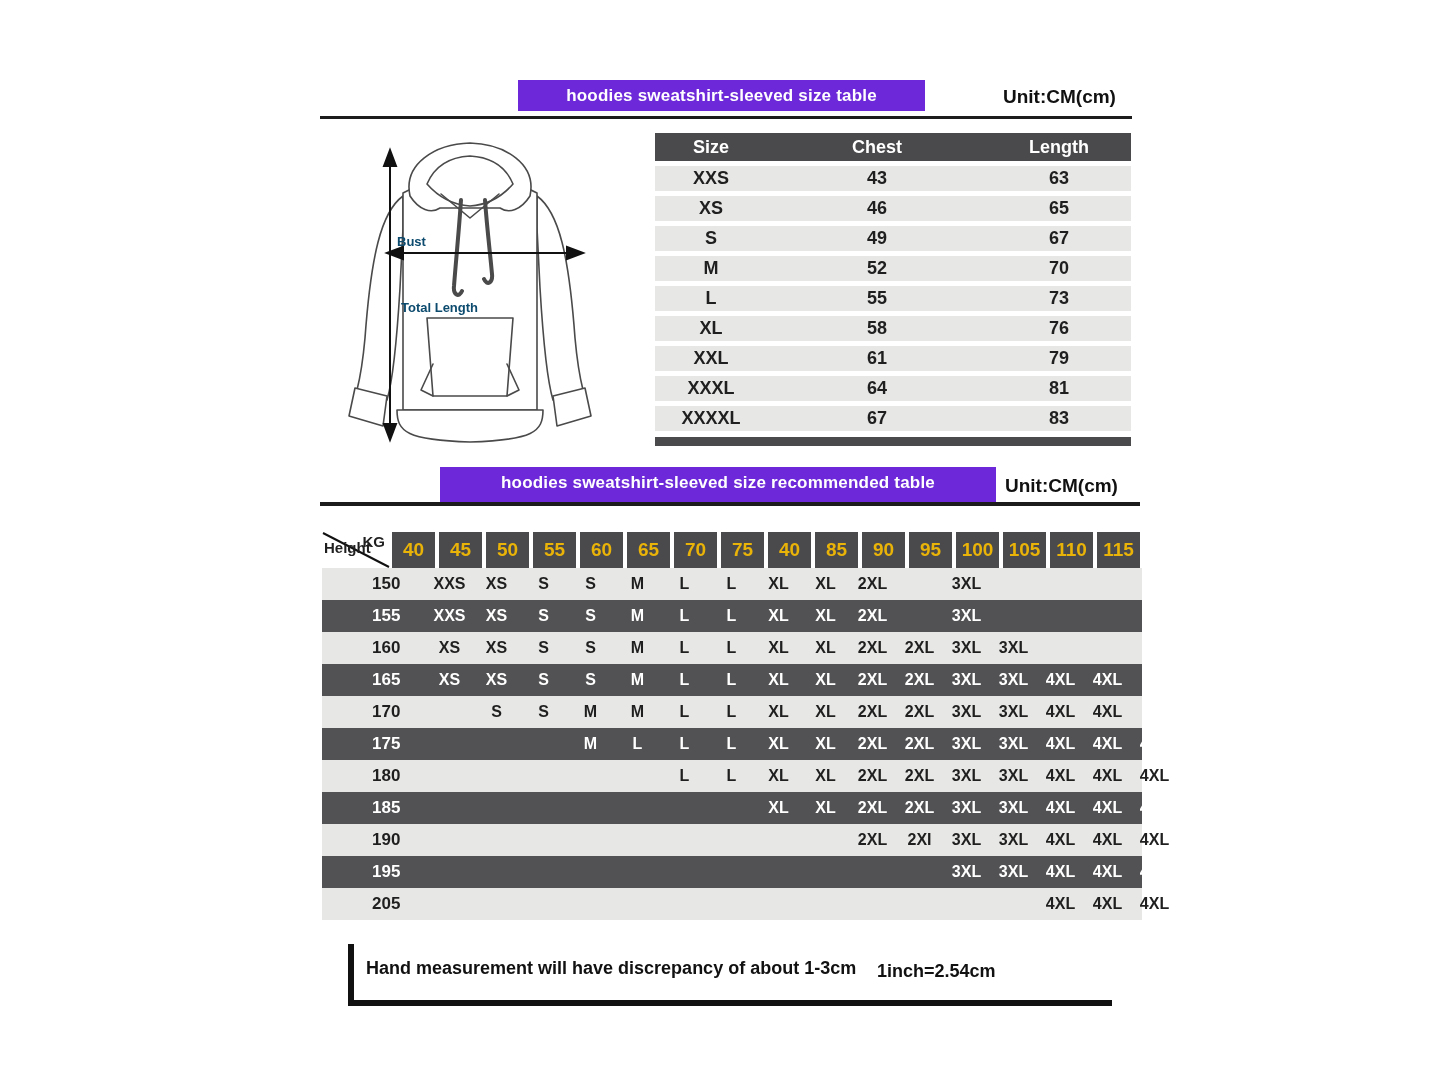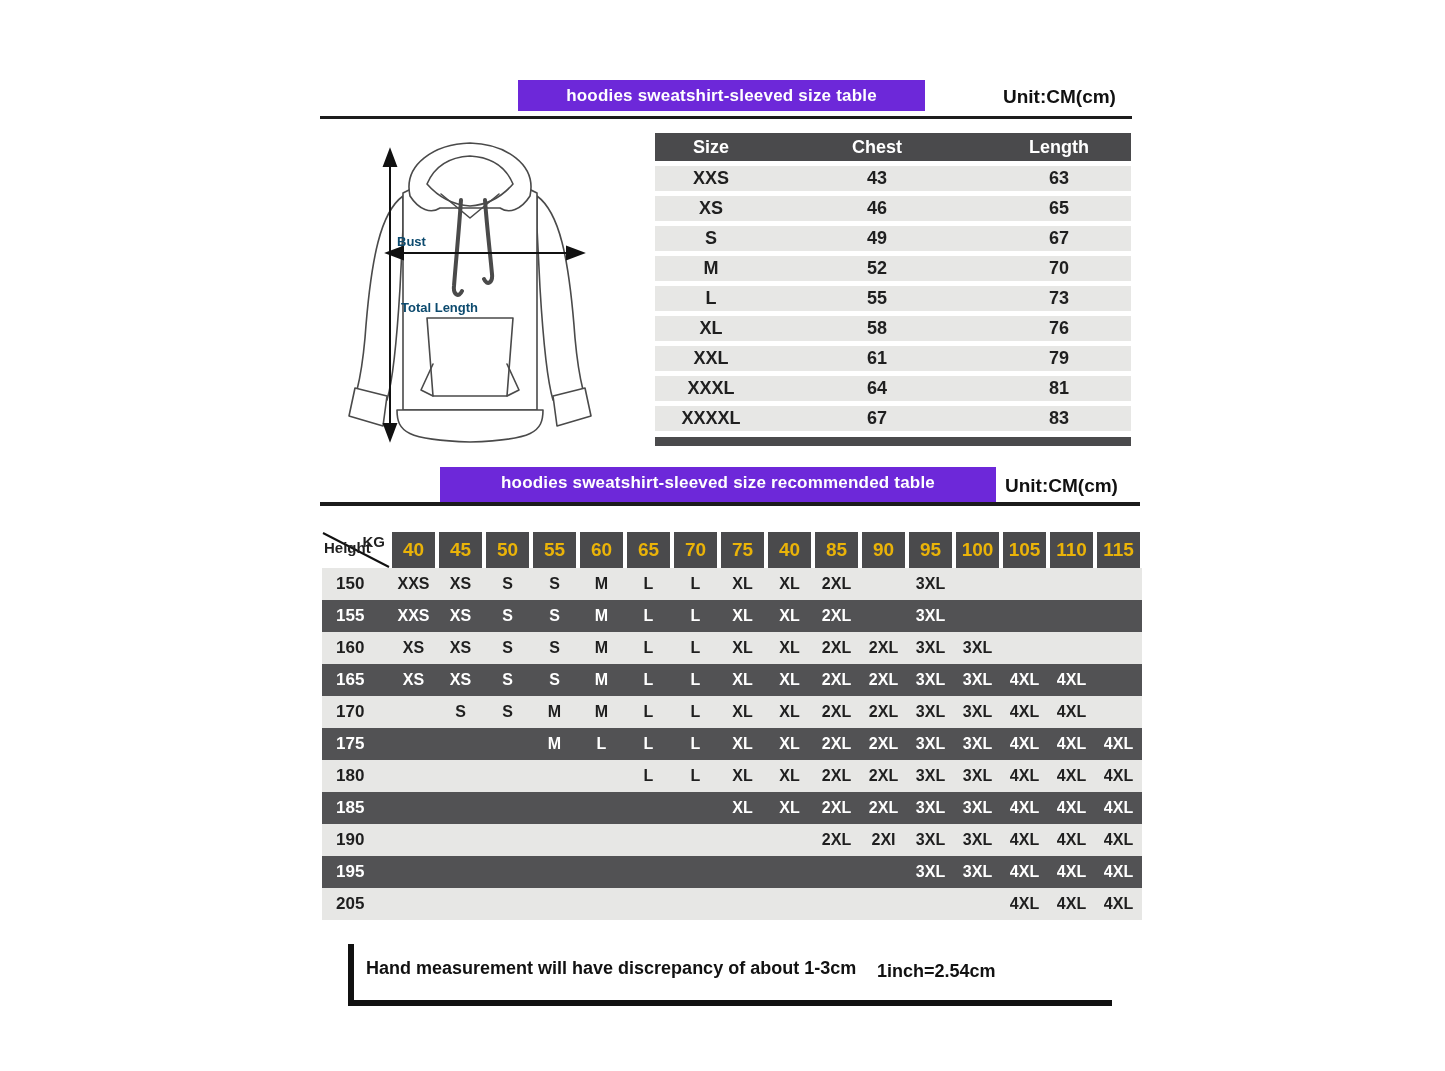--- a/index.html
+++ b/index.html
@@ -40,21 +40,21 @@
   .t2-grid { display:grid; grid-template-columns:68px repeat(16, 47px); }
   .t2-headrow { height:36px; }
   .t2-headcell {
     margin:0 2px; background:#4a4a4c; color:#eab308; text-align:center;
     line-height:36px; font-size:19px;
   }
   .corner { position:relative; background:#fff; }
   .corner svg { position:absolute; left:0; top:0; }
   .corner .kg { position:absolute; right:5px; top:1px; font-size:15px; }
   .corner .height { position:absolute; left:2px; bottom:12px; font-size:15px; }
-  .t2-row { height:32px; line-height:32px; font-size:16px; }
+  .t2-row { height:32px; line-height:32px; font-size:16px;padding-left:36px; }
   .t2-row .hcell { text-align:left; padding-left:14px; font-size:17px; }
   .t2-row .cell { text-align:center; }
   .row-light { background:#e7e7e5; color:#1f1f1f; }
   .row-dark  { background:#525254; color:#ffffff; }
 
   
   .foot-vbar { position:absolute; left:348px; top:944px; width:6px; height:58px; background:#111; }
   .foot-text { position:absolute; left:366px; top:958px; font-size:18px; color:#111; }
   .foot-conv { position:absolute; left:877px; top:961px; font-size:18px; color:#111; }
   .foot-line { position:absolute; left:348px; top:1000px; width:764px; height:6px; background:#111; }

